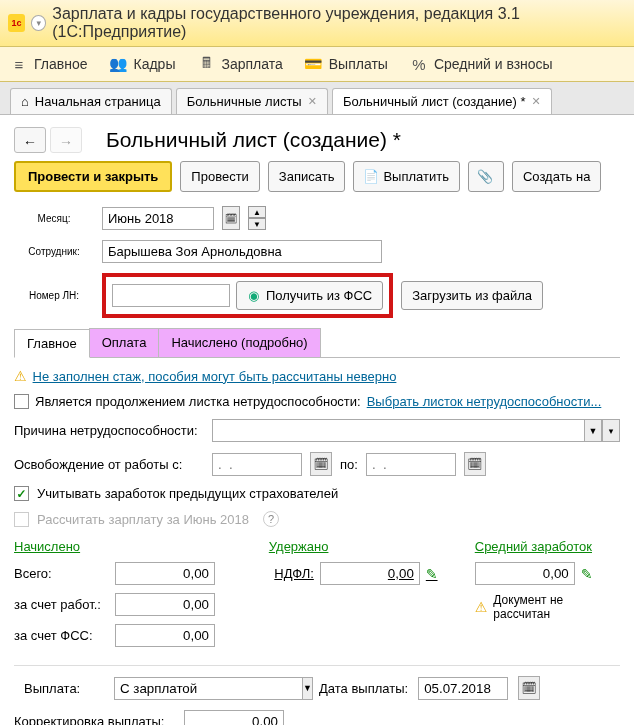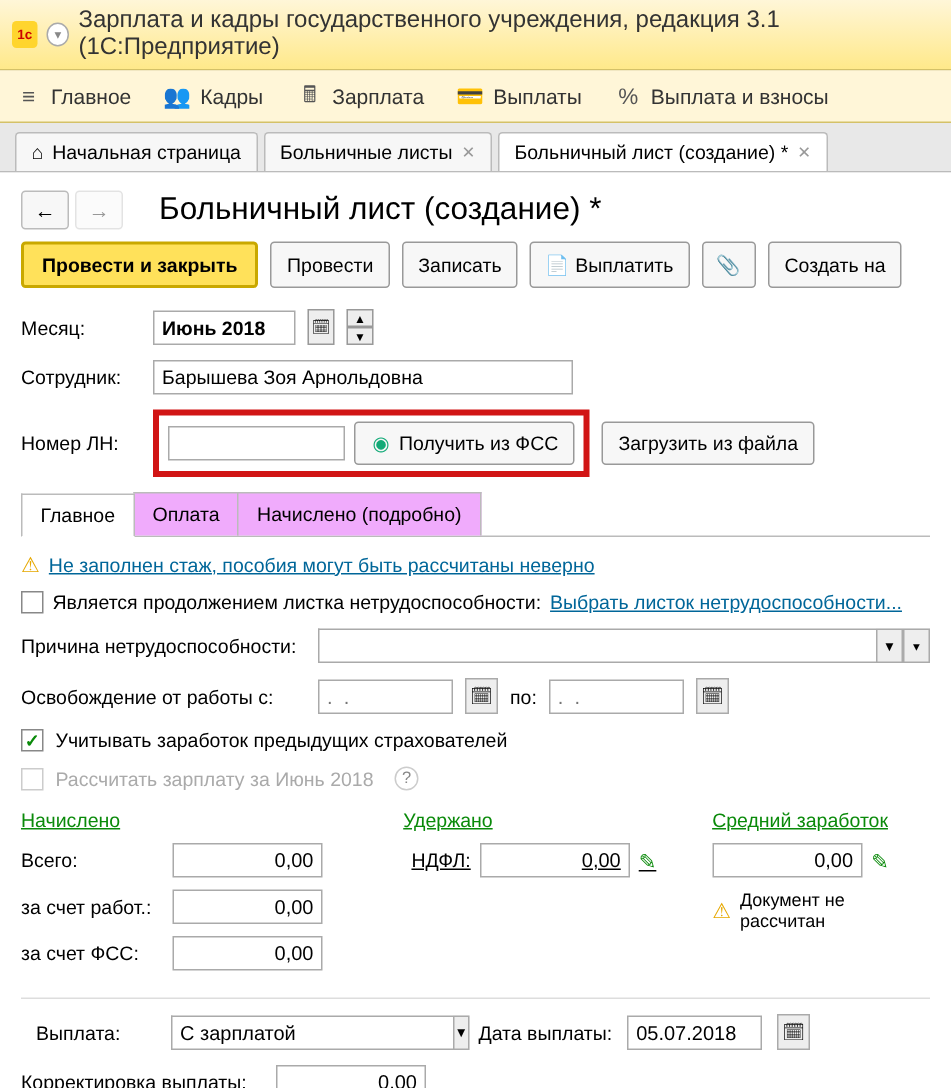--- a/index.html
+++ b/index.html
@@ -18,23 +18,23 @@
 .tab .close { color:#999; cursor:pointer; font-size:11px; }
 .main { background:#fff; padding:12px 14px; }
 .navrow { display:flex; align-items:center; gap:4px; margin-bottom:8px; }
 .navbtn { border:1px solid #bbb; background:#f7f7f7; padding:4px 8px; border-radius:3px; cursor:pointer; font-size:14px; }
 .page-title { font-size:21px; font-weight:normal; margin-left:20px; }
 .toolbar { display:flex; gap:8px; margin-bottom:14px; flex-wrap:wrap; }
 .btn { border:1px solid #999; background:#f7f7f7; padding:6px 10px; border-radius:3px; cursor:pointer; display:inline-flex; align-items:center; gap:5px; font-size:13px; }
 .btn.primary { background:#ffe15a; border:2px solid #c9a800; font-weight:bold; padding:6px 12px; }
 .btn .bi { width:14px;height:14px;display:inline-flex;align-items:center;justify-content:center;font-size:13px; }
 .formrow { display:flex; align-items:center; gap:8px; margin-bottom:10px; }
-.formrow .lbl { width:80px; font-size:13px; }
+.formrow .lbl { width:80px; font-size:10px;text-align:center; }
 .input { border:1px solid #aaa; padding:3px 5px; font-size:13px; background:#fff; }
-.input.month { width:95px;font-weight:bold; }
+.input.month { width:112px; }
 .input.emp { width:280px; }
 .spin { display:inline-flex; flex-direction:column; }
 .spinbtn { width:18px;height:12px;border:1px solid #999;background:#eee;font-size:8px;display:flex;align-items:center;justify-content:center;cursor:pointer; }
 .minibtn { width:18px;height:24px;border:1px solid #999;background:#eee;font-size:10px;display:flex;align-items:center;justify-content:center;cursor:pointer; }
 .highlight-box { border:4px solid #d11515; padding:4px 6px; display:inline-flex; gap:6px; align-items:center; }
 .ln-input { width:118px; border:1px solid #aaa; padding:3px 5px; }
 .subtabs { display:flex; border-bottom:1px solid #bbb; margin-bottom:10px; }
 .subtab { padding:6px 12px; border:1px solid #bbb; border-bottom:none; background:#f0abfc; cursor:pointer; font-size:13px; margin-right:-1px; }
 .subtab.active { background:#fff; border-bottom:1px solid #fff; position:relative; top:1px; }
 .warn-row { display:flex; align-items:center; gap:6px; margin-bottom:10px; }
@@ -78,21 +78,21 @@
   <div class="item">
     <span class="mi-icon">🖩</span>
     <span class="lbl">Зарплата</span>
   </div>
   <div class="item">
     <span class="mi-icon">💳</span>
     <span class="lbl">Выплаты</span>
   </div>
   <div class="item">
     <span class="mi-icon">%</span>
-    <span class="lbl">Выплата и взносы</span>
+    <span class="lbl">Средний и взносы</span>
   </div>
 </div>
 
 <div class="tabbar">
   <div class="tab">
     <span>⌂</span>
     <span>Начальная страница</span>
   </div>
   <div class="tab">
     <span>Больничные листы</span>

